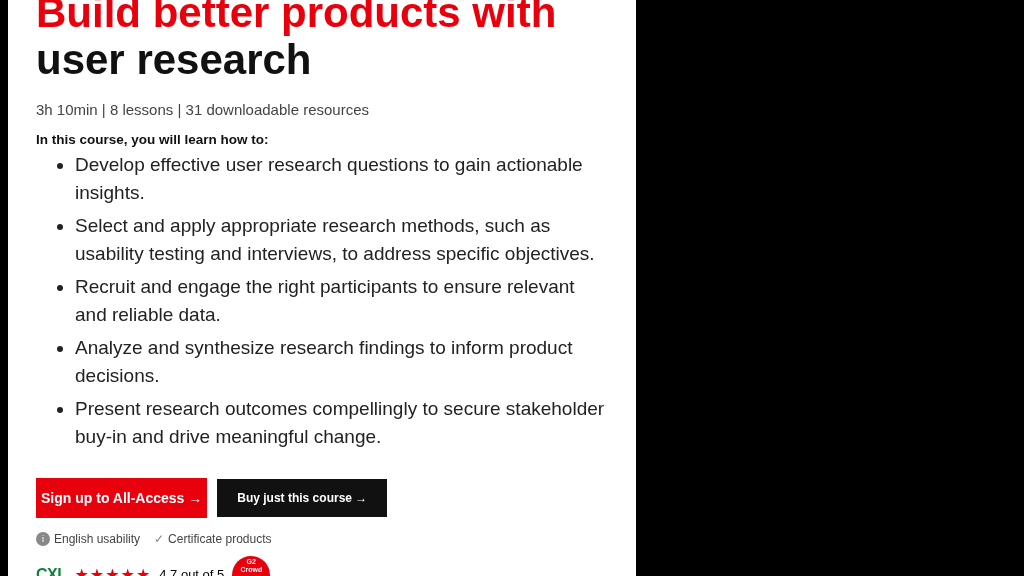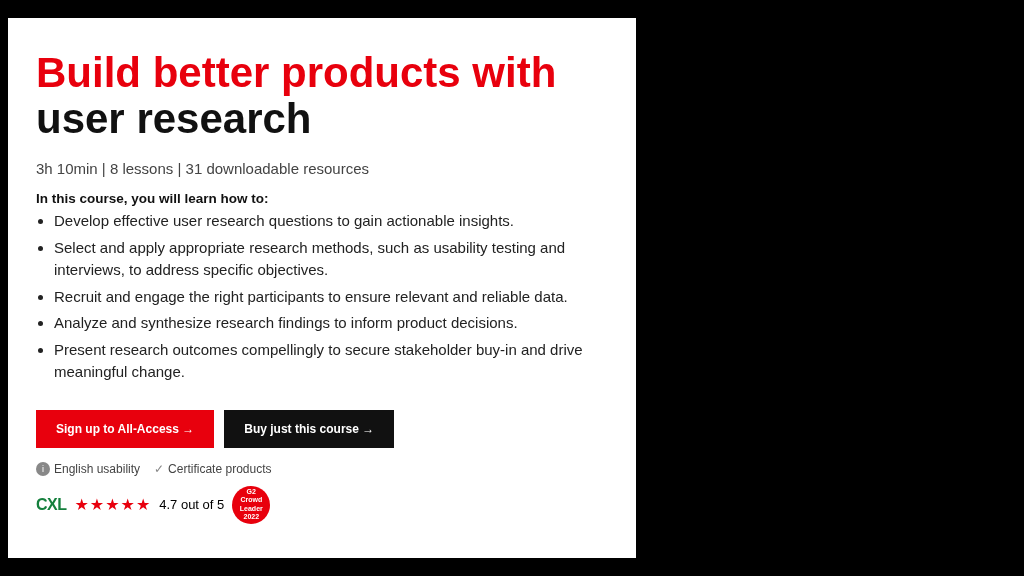--- a/index.html
+++ b/index.html
@@ -62,39 +62,40 @@
       margin-bottom: 4px;
     }
 
     .bullet-list {
       list-style: disc;
       padding-left: 18px;
       margin-bottom: 22px;
     }
 
     .bullet-list li {
-      font-size: 15px;
+      font-size: 19px;
       color: #222;
       line-height: 1.5;
       margin-bottom: 4px;
+      margin-left: 21px;
     }
 
     .cta-row {
       display: flex;
       gap: 10px;
       margin-bottom: 14px;
       align-items: center;
     }
 
     .btn-red {
       background: #e8000d;
       color: #fff;
       border: none;
-      padding: 12px 20px;
-      font-size: 12px;
+      padding: 12px 5px;
+      font-size: 14px;
       font-weight: 700;
       cursor: pointer;
       display: flex;
       align-items: center;
       gap: 6px;
       white-space: nowrap;
     }
 
     .btn-dark {
       background: #111;

